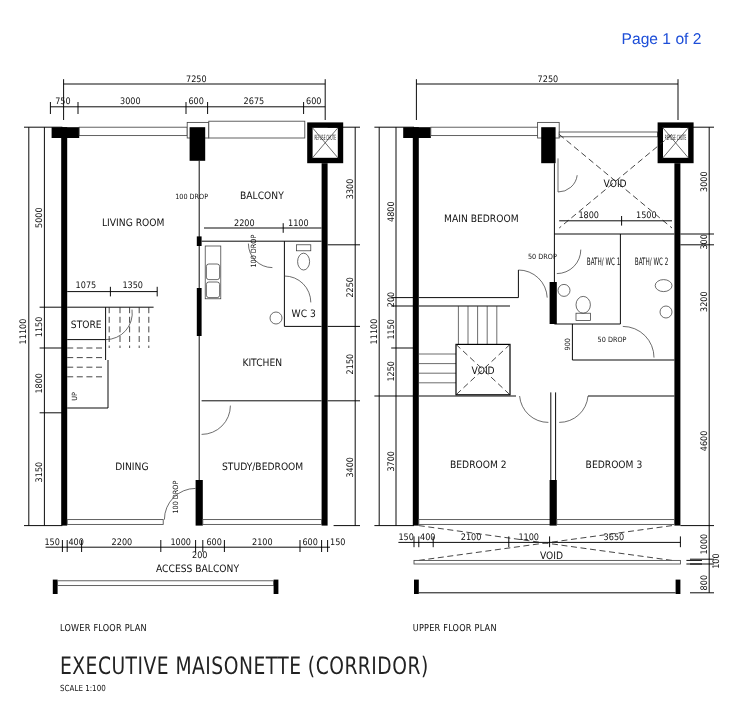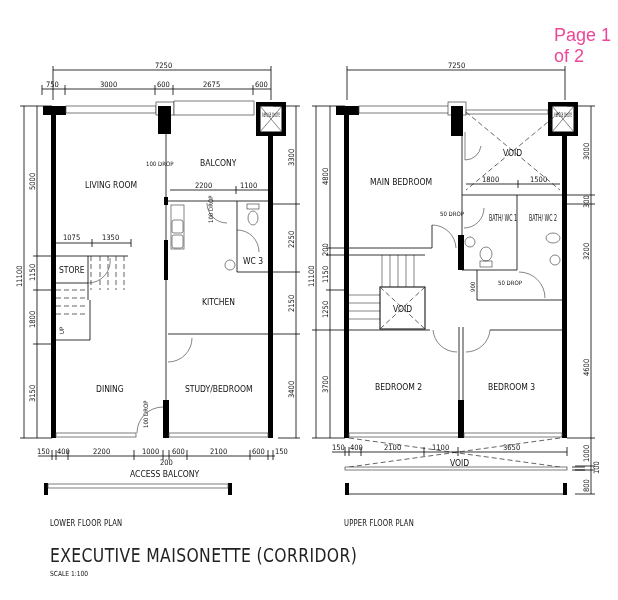--- a/index.html
+++ b/index.html
@@ -1,17 +1,17 @@
 <!DOCTYPE html>
 <html><head>
 <meta charset="utf-8">
 <style>
   html, body { margin:0; padding:0; background:#ffffff; }
   body { width:618px; height:600px; position:relative; overflow:hidden; font-family:"Liberation Sans", sans-serif; color:#111; }
-  #page-label { position:absolute; left:518px; top:25px; font-size:18px; font-family:"Liberation Sans", sans-serif; color:#ec4899;margin-left:36px; }
+  #page-label { position:absolute; left:518px; top:25px; font-size:13px; font-family:"Liberation Sans", sans-serif; color:#1d4ed8; }
   svg { position:absolute; left:0; top:0; }
   .t { font-family:"DejaVu Sans Condensed","DejaVu Sans", sans-serif; fill:#111; }
   .dim { font-size:7.5px; }
   .room { font-size:8.5px; }
   .small { font-size:6px; }
   .plan-label { position:absolute; font-family:"DejaVu Sans", sans-serif; font-size:8px; color:#111; letter-spacing:0.2px; transform:scaleX(0.85); transform-origin:left; }
   #main-title { position:absolute; left:50px; top:543px; font-family:"DejaVu Sans", sans-serif; font-size:20px; font-weight:normal; color:#222; letter-spacing:0.5px; transform:scaleX(0.78); transform-origin:left; white-space:nowrap; }
   #scale-label { position:absolute; left:50px; top:570px; font-family:"DejaVu Sans", sans-serif; font-size:7px; color:#111; transform:scaleX(0.85); transform-origin:left; }
 </style>
 </head>

